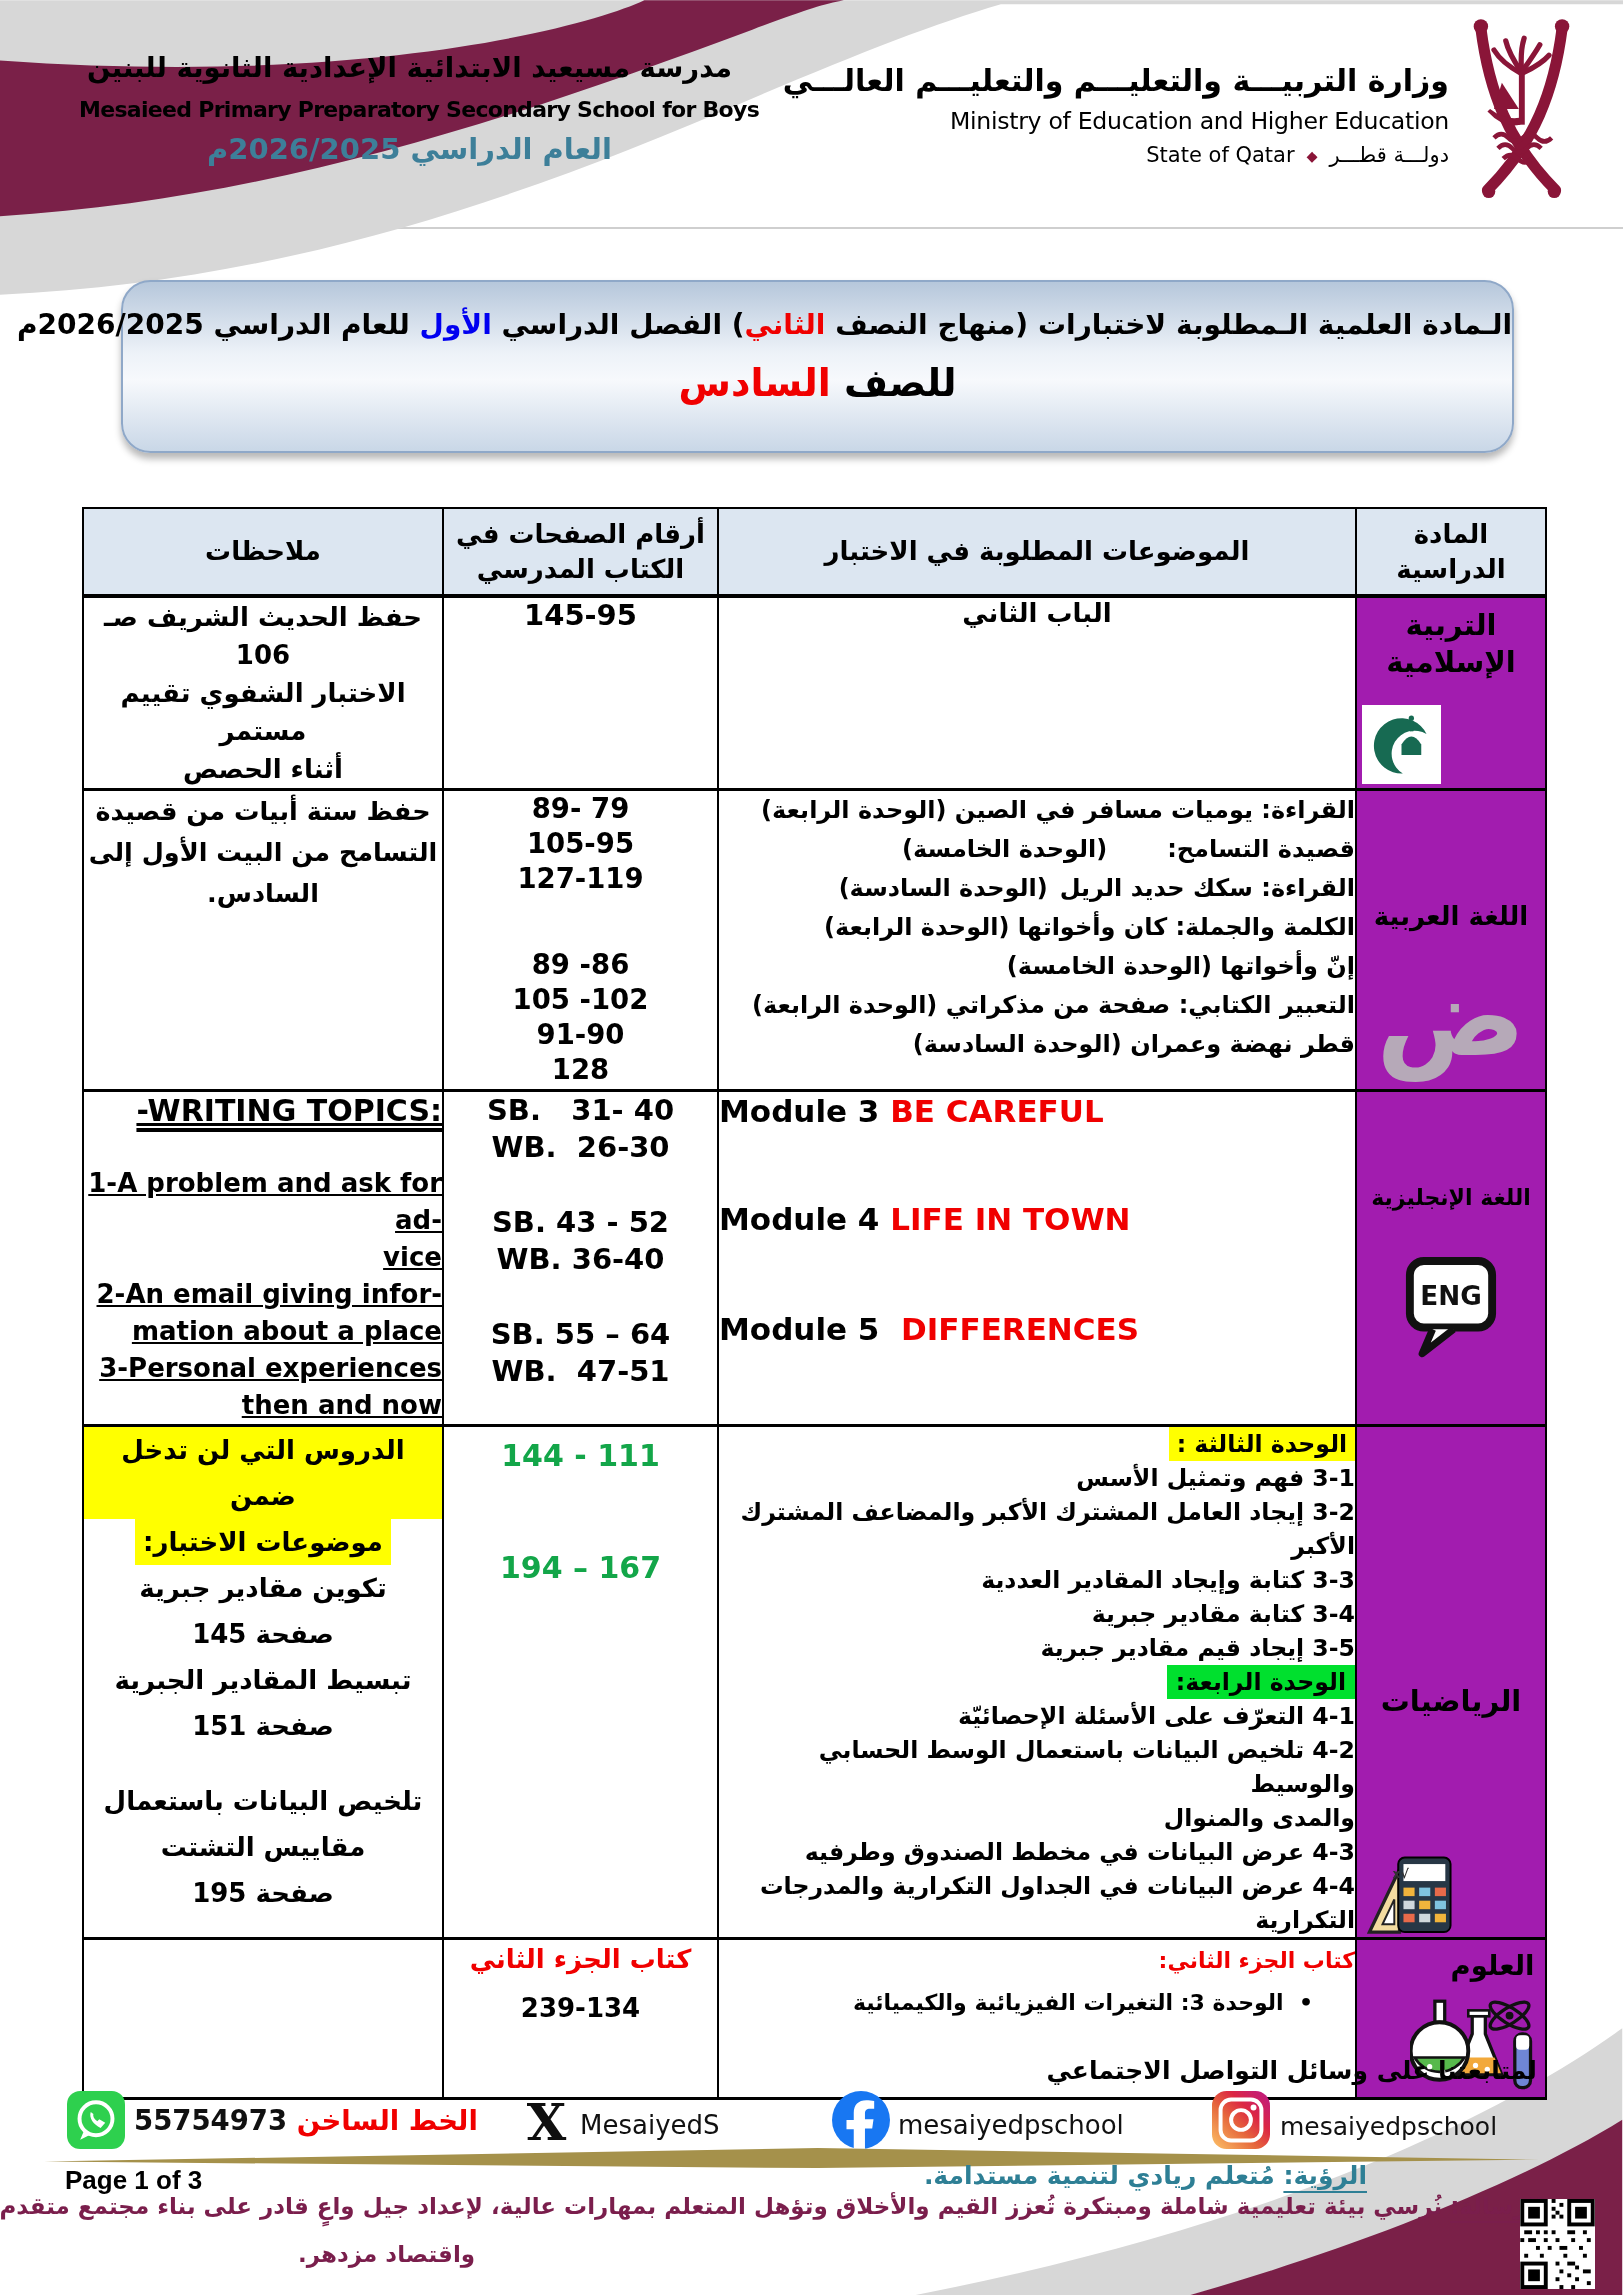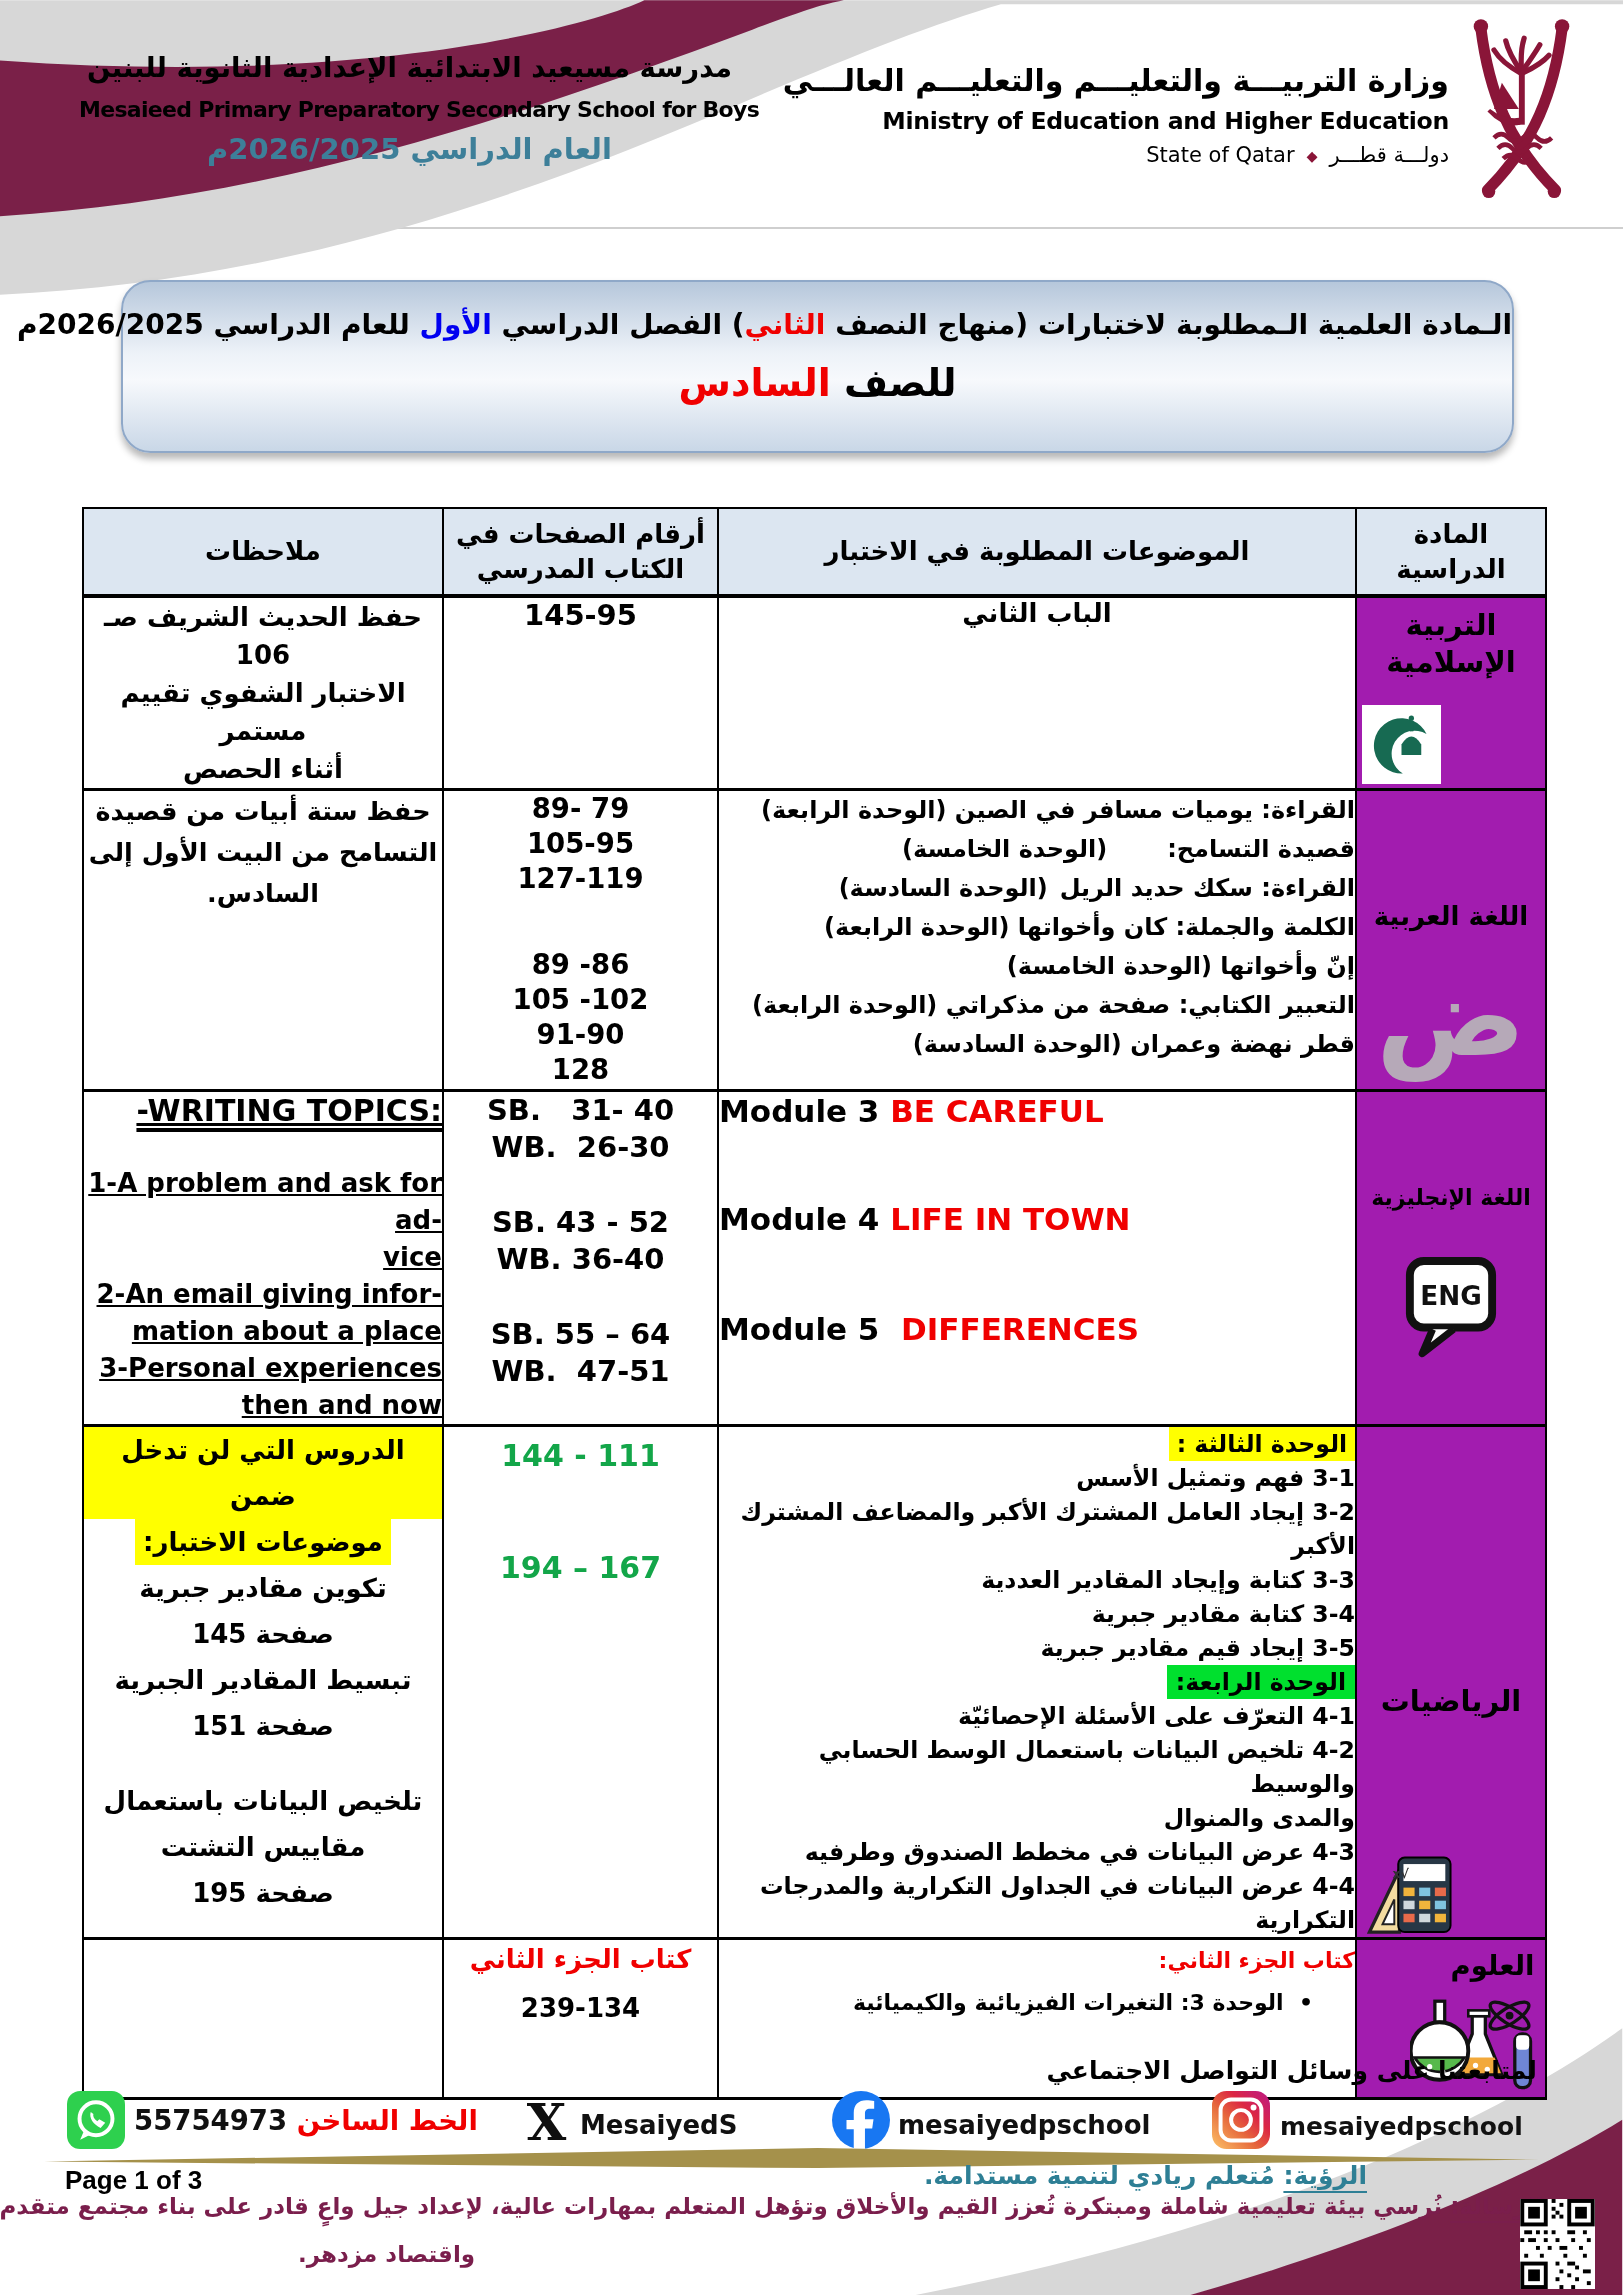--- a/index.html
+++ b/index.html
@@ -8,21 +8,21 @@
   svg{display:block}
   .abs{position:absolute}
 
   
   .school{position:absolute;left:79px;top:51px;width:661px;text-align:center;}
   .school-ar{font-size:27.5px;font-weight:700;white-space:nowrap;}
   .school-en{font-size:22px;font-weight:700;letter-spacing:-0.7px;margin-top:14.4px;white-space:nowrap;}
   .school-year{font-size:29px;font-weight:700;color:#3d7f99;margin-top:9.2px;direction:rtl;}
   .ministry{position:absolute;right:174px;top:63px;width:628px;text-align:right;}
   .ministry-ar{font-size:30px;font-weight:700;direction:rtl;white-space:nowrap;}
-  .ministry-en{font-size:23.6px;font-weight:700;margin-top:9.2px;letter-spacing:-0.3px;}
+  .ministry-en{font-size:23.6px;font-weight:400;margin-top:9.2px;letter-spacing:-0.3px;}
   .ministry-state{font-size:21px;font-weight:500;margin-top:7.9px;direction:rtl;}
   .ministry-state .dot{color:#8a1538;font-size:14.4px;vertical-align:middle;padding:0 5.2px;}
   .top-divider{position:absolute;left:0;top:227px;width:1623px;height:2px;background:#cfcfcf;}
 
   
   .banner{position:absolute;left:121px;top:280px;width:1389px;height:169px;border:2px solid #8fa8c8;
           border-radius:29.4px;background:linear-gradient(180deg,#b6c7db 0%,#edf2f8 42%,#f7f9fc 58%,#c9d7e7 100%);
           box-shadow:0 5.2px 7.9px rgba(0,0,0,.28);text-align:center;direction:rtl;}
   .banner-l1{margin-top:26px;font-size:28px;font-weight:800;white-space:nowrap;}
   .banner-l2{margin-top:19.6px;font-size:38px;font-weight:800;}
@@ -80,21 +80,21 @@
   .icon-math{position:absolute;left:6.5px;bottom:1.3px;}
   .icon-sci{position:absolute;right:3.9px;bottom:3.9px;}
   .subj-isl .subj-name{padding-top:9.2px;font-size:29px;line-height:37px;}
   .subj-ara .subj-name{padding-top:110px;font-size:26px;}
   .subj-eng .subj-name{padding-top:93px;font-size:22px;}
   .subj-math .subj-name{padding-top:257px;font-size:29px;}
   .subj-sci .subj-name{padding-top:9.2px;font-size:27.5px;text-align:right;padding-right:10.5px;}
 
   
   .follow{position:absolute;right:86px;top:2056px;font-size:25px;font-weight:800;direction:rtl;}
-  .soc-label{position:absolute;font-size:26px;font-weight:700;color:#111;}
+  .soc-label{position:absolute;font-size:26px;font-weight:400;color:#111;}
   .wa-label{left:134px;top:2104px;font-size:27.5px;font-weight:800;direction:ltr;}
   .wa-label .red{color:#f00000;}
   .page-label{position:absolute;left:65px;top:2165px;font-size:26px;font-weight:700;
               font-family:"Liberation Sans",sans-serif;}
   .vision{position:absolute;right:256px;top:2161px;font-size:25px;font-weight:800;color:#2e7f95;direction:rtl;white-space:nowrap;}
   .mission1{position:absolute;right:79px;top:2193px;font-size:23px;font-weight:800;color:#7a1e4c;direction:rtl;white-space:nowrap;}
   .mission2{position:absolute;left:298px;top:2241px;font-size:23px;font-weight:800;color:#7a1e4c;direction:rtl;}
   .qr-box{position:absolute;left:1520px;top:2199px;width:75px;height:90px;background:#fff;z-index:5;}
   .z1{z-index:1}.z2{z-index:2}
 </style>

